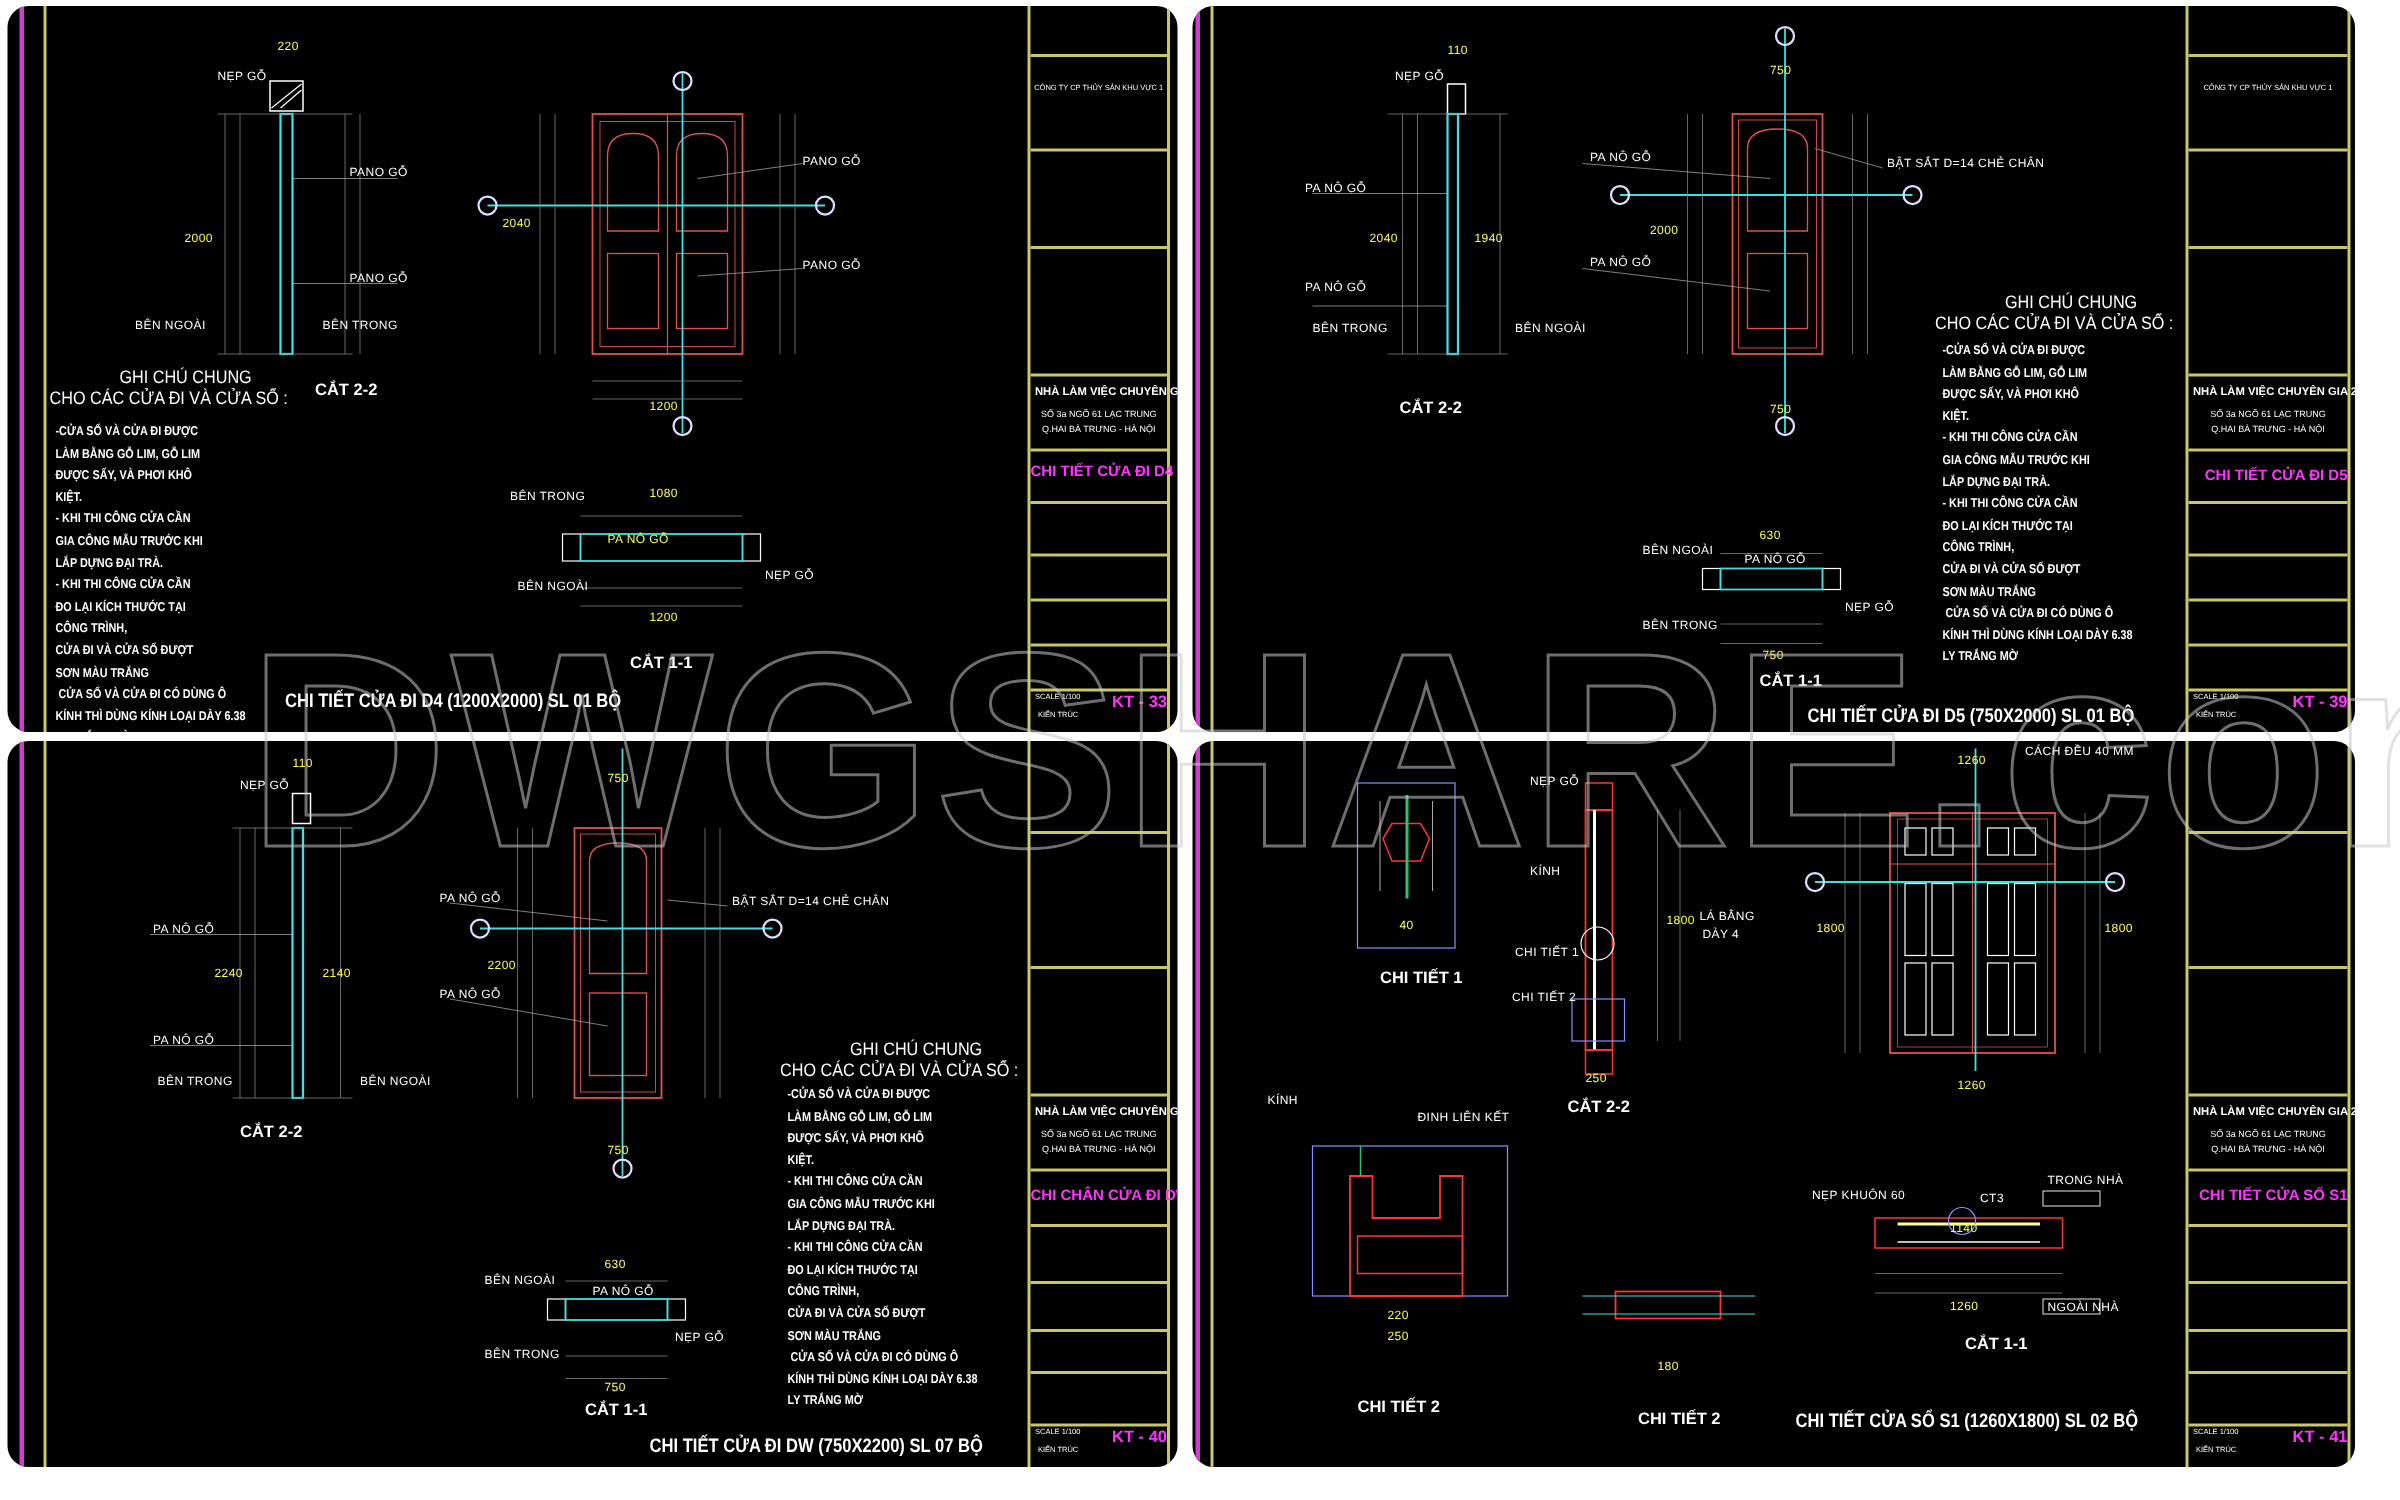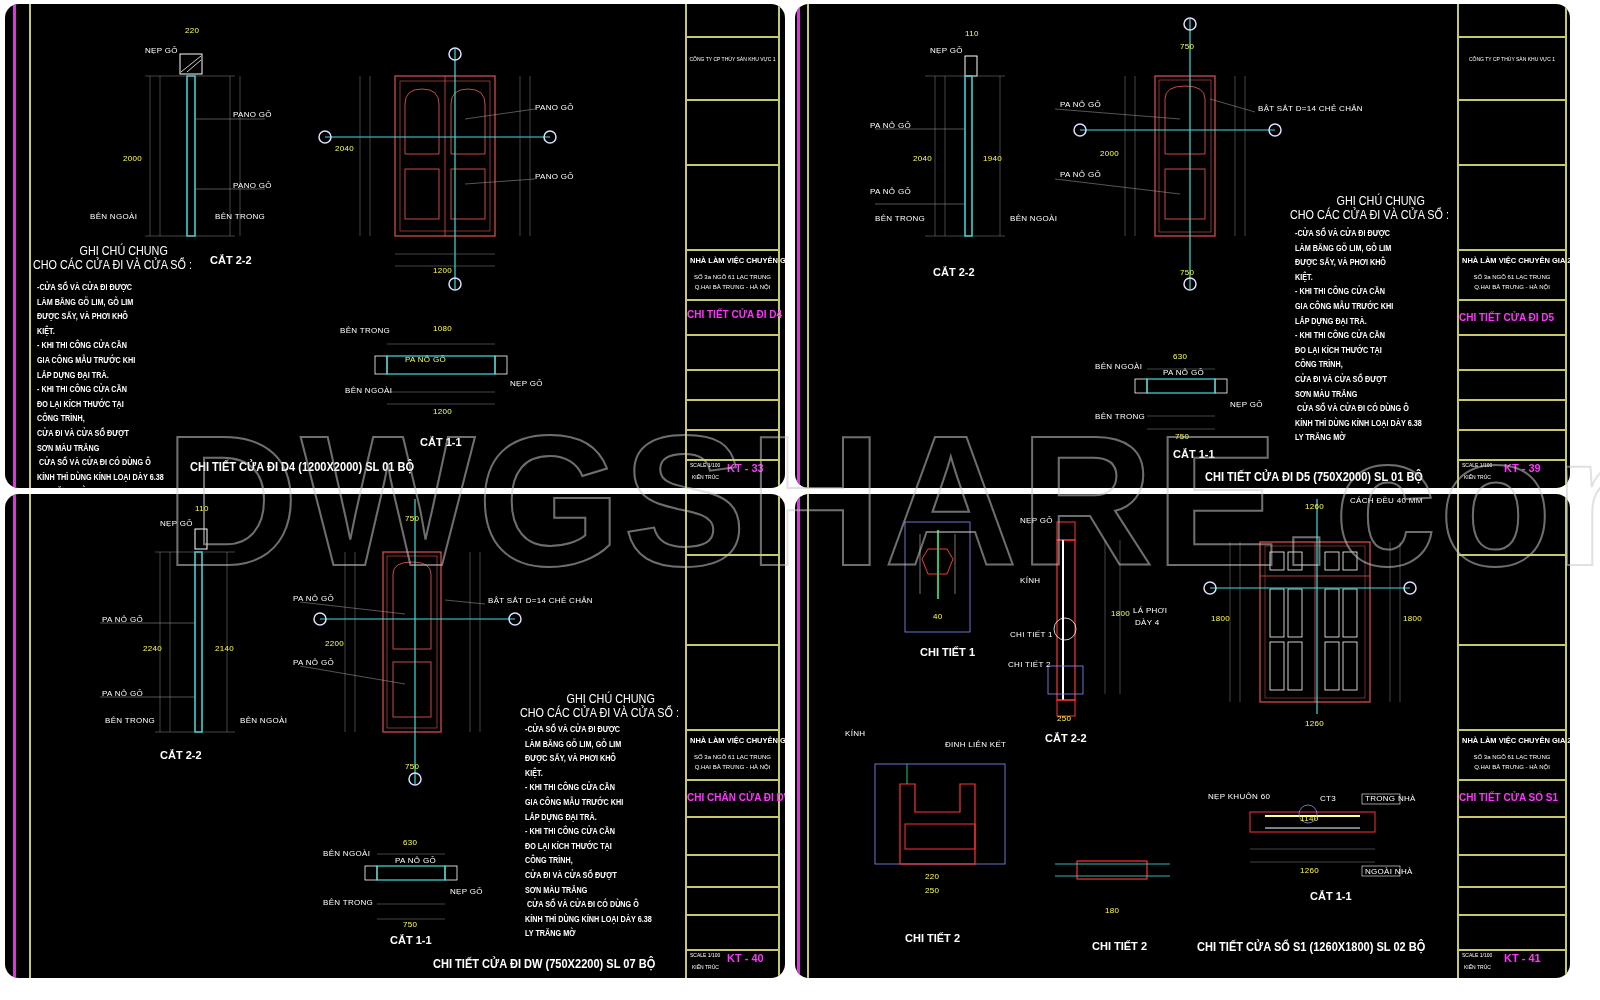--- a/index.html
+++ b/index.html
@@ -17,21 +17,21 @@
   .sec-title { position: absolute; color: #fff; font-size: 11px; white-space: nowrap; font-weight: bold; }
   .sheet-title { position: absolute; color: #fff; font-size: 13px; font-weight: bold; white-space: nowrap; transform: scaleX(0.85); transform-origin: left; }
   .notes-head { position: absolute; color: #fff; font-size: 12px; text-align: center; line-height: 14px; white-space: nowrap; transform: scaleX(0.9); transform-origin: left; }
   .notes-body { position: absolute; color: #fff; font-size: 8.5px; font-weight: bold; line-height: 14.6px; white-space: pre; transform: scaleX(0.85); transform-origin: left; }
 
   
   .tb { position: absolute; top: 0; bottom: 0; border-left: 2px solid #c8c86a; border-right: 2px solid #c8c86a; }
   .tb-cell { position: absolute; left: 0; right: 0; border-top: 2px solid #c8c86a; }
   .tb-text { position: absolute; color: #fff; font-size: 6px; white-space: nowrap; text-align: center; left: 0; right: 0; }
   .tb-proj { position: absolute; color: #fff; font-size: 7.5px; font-weight: bold; left: 3px; white-space: nowrap; }
-  .tb-magenta { position: absolute; color: #ff33ff; font-size: 10px; font-weight: bold; left: 0; right: 0; text-align: left; white-space: nowrap; }
+  .tb-magenta { position: absolute; color: #ff33ff; font-size: 10px; font-weight: bold; left: 0; right: 0; text-align: right; white-space: nowrap; }
 
   .watermark {
     position: absolute; left: 165px; top: 395px; font-size: 185px; font-weight: bold;
     color: transparent; -webkit-text-stroke: 2px rgba(200,200,200,0.55);
     letter-spacing: 2px; white-space: nowrap; pointer-events: none;
     font-family: "Liberation Sans", sans-serif;
   }
 </style>
 </head>
 <body>
@@ -461,21 +461,21 @@
     </g>
   </svg>
 
   <div class="label" style="left:138px; top:118px; color:#ff4;">40</div>
   <div class="sec-title" style="left:125px; top:152px;">CHI TIẾT 1</div>
 
   <div class="label" style="left:225px; top:22px;">NẸP GỖ</div>
   <div class="label" style="left:225px; top:82px;">KÍNH</div>
   <div class="label" style="left:215px; top:136px;">CHI TIẾT 1</div>
   <div class="label" style="left:213px; top:166px;">CHI TIẾT 2</div>
-  <div class="label" style="left:338px; top:112px;">LÁ PHƠI</div>
+  <div class="label" style="left:338px; top:112px;">LÁ BẰNG</div>
   <div class="label" style="left:340px; top:124px;">DÀY 4</div>
   <div class="label" style="left:316px; top:115px; color:#ff4;">1800</div>
   <div class="label" style="left:262px; top:220px; color:#ff4;">250</div>
   <div class="sec-title" style="left:250px; top:238px;">CẮT 2-2</div>
 
   <div class="label" style="left:555px; top:2px;">CÁCH ĐỀU 40 MM</div>
   <div class="label" style="left:510px; top:8px; color:#ff4;">1260</div>
   <div class="label" style="left:416px; top:120px; color:#ff4;">1800</div>
   <div class="label" style="left:608px; top:120px; color:#ff4;">1800</div>
   <div class="label" style="left:510px; top:225px; color:#ff4;">1260</div>
@@ -484,21 +484,21 @@
   <div class="label" style="left:150px; top:246px;">ĐINH LIÊN KẾT</div>
   <div class="label" style="left:130px; top:378px; color:#ff4;">220</div>
   <div class="label" style="left:130px; top:392px; color:#ff4;">250</div>
   <div class="sec-title" style="left:110px; top:438px;">CHI TIẾT 2</div>
 
   <div class="label" style="left:310px; top:412px; color:#ff4;">180</div>
   <div class="sec-title" style="left:297px; top:446px;">CHI TIẾT 2</div>
 
   <div class="label" style="left:413px; top:298px;">NẸP KHUÔN 60</div>
   <div class="label" style="left:525px; top:300px;">CT3</div>
-  <div class="label" style="left:570px; top:300px;">TRONG NHÀ</div>
+  <div class="label" style="left:570px; top:288px;">TRONG NHÀ</div>
   <div class="label" style="left:570px; top:373px;">NGOÀI NHÀ</div>
   <div class="label" style="left:505px; top:320px; color:#ff4;">1140</div>
   <div class="label" style="left:505px; top:372px; color:#ff4;">1260</div>
   <div class="sec-title" style="left:515px; top:396px;">CẮT 1-1</div>
 
   <div class="sheet-title" style="left:402px; top:445px;">CHI TIẾT CỬA SỔ S1 (1260X1800) SL 02 BỘ</div>
 
   <div class="tb" style="left:662px; width:110px;">
     <div class="tb-cell" style="top:60px;"></div>
     <div class="tb-cell" style="top:150px;"></div>

